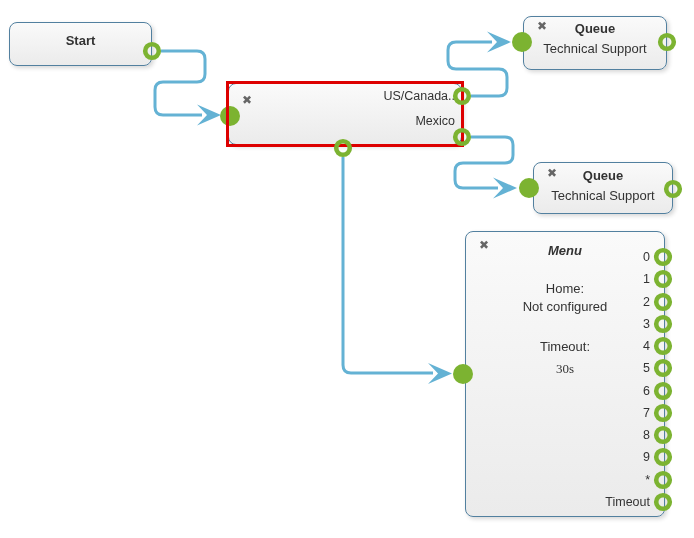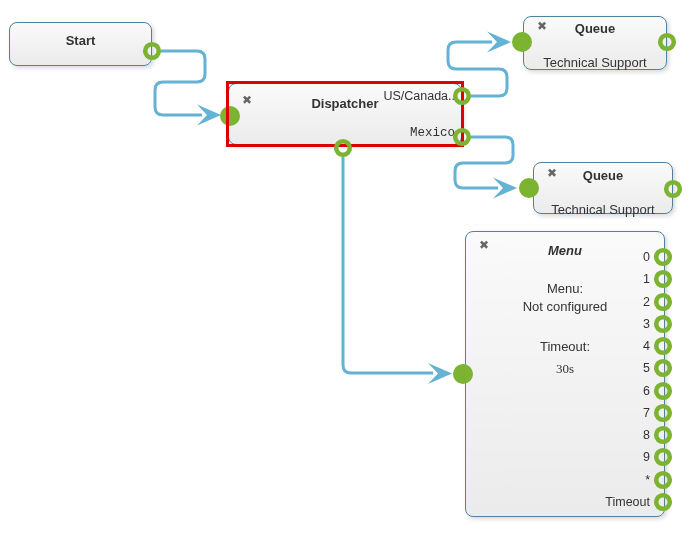--- a/index.html
+++ b/index.html
@@ -12,21 +12,21 @@
   svg .wire{fill:none;stroke:var(--wire-blue,#64b2d4);stroke-width:3;pointer-events:stroke;}
   svg .arrow{fill:var(--wire-blue,#64b2d4);}
   svg .solid{fill:var(--port-green,#7cb331);pointer-events:all;}
   svg .ring{fill:none;stroke:var(--port-green,#7cb331);stroke-width:4.6;pointer-events:all;}
   .node{
     position:absolute;box-sizing:border-box;border:1.5px solid var(--node-border,#52809f);
     border-radius:8px;background:linear-gradient(var(--node-fill-top,#fafafa),var(--node-fill-bottom,#ebebeb));
     box-shadow:2px 2px 4px rgba(0,0,0,.16);
   }
   .node .title{font-size:13px;font-weight:bold;text-align:center;}
-  .node .subtitle{font-size:13px;text-align:center;margin-top:19px;}
+  .node .subtitle{font-size:13px;text-align:center;margin-top:5px;}
   .x{
     position:absolute;left:13px;top:4px;font-size:12px;font-weight:bold;
     color:var(--close-gray,#666);cursor:pointer;line-height:12px;
   }
   .portlabel{position:absolute;font-size:12.5px;line-height:15px;white-space:nowrap;}
   .right-label{right:6px;text-align:right;}
   .menu-label{right:14px;text-align:right;}
   .bodyline{position:absolute;left:0;width:100%;text-align:center;font-size:13px;line-height:16px;}
   .selection{
     position:absolute;box-sizing:border-box;border:3px solid var(--selection-red,#d00);
@@ -39,41 +39,40 @@
 <div class="canvas">
 
   <div class="layer">
 
     <div class="node" style="left:9px;top:22px;width:143px;height:44px;">
       <div class="title" style="margin-top:10px;">Start</div>
     </div>
 
     <div class="node" style="left:228px;top:83px;width:234px;height:62px;">
       <span class="x" style="top:10px;">✖</span>
-      <div class="title" style="margin-top:12px;">Dispatcher</div>
       <span class="portlabel right-label" style="top:5px;">US/Canada..</span>
-      <span class="portlabel right-label" style="top:42px;font-family:Liberation Mono, monospace;">Mexico</span>
+      <span class="portlabel right-label" style="top:30px;">Mexico</span>
     </div>
 
     <div class="node" style="left:523px;top:16px;width:144px;height:54px;">
       <span class="x" style="top:3px;">✖</span>
       <div class="title" style="margin-top:4px;">Queue</div>
       <div class="subtitle">Technical Support</div>
     </div>
 
     <div class="node" style="left:533px;top:162px;width:140px;height:52px;">
       <span class="x" style="top:4px;">✖</span>
       <div class="title" style="margin-top:5px;">Queue</div>
       <div class="subtitle">Technical Support</div>
     </div>
 
     <div class="node" style="left:465px;top:231px;width:200px;height:286px;">
       <span class="x" style="top:7px;">✖</span>
       <div class="title" style="margin-top:11px;font-style:italic;">Menu</div>
-      <div class="bodyline" style="top:49px;">Menu:</div>
+      <div class="bodyline" style="top:49px;">Home:</div>
       <div class="bodyline" style="top:107px;">Timeout:</div>
       <div class="bodyline" style="top:67px;">Not configured</div>
       <div class="bodyline" style="top:129px;font-family:Liberation Serif, serif;">30s</div>
       <span class="portlabel menu-label" style="top:18px;">0</span>
       <span class="portlabel menu-label" style="top:40px;">1</span>
       <span class="portlabel menu-label" style="top:63px;">2</span>
       <span class="portlabel menu-label" style="top:85px;">3</span>
       <span class="portlabel menu-label" style="top:107px;">4</span>
       <span class="portlabel menu-label" style="top:129px;">5</span>
       <span class="portlabel menu-label" style="top:152px;">6</span>

